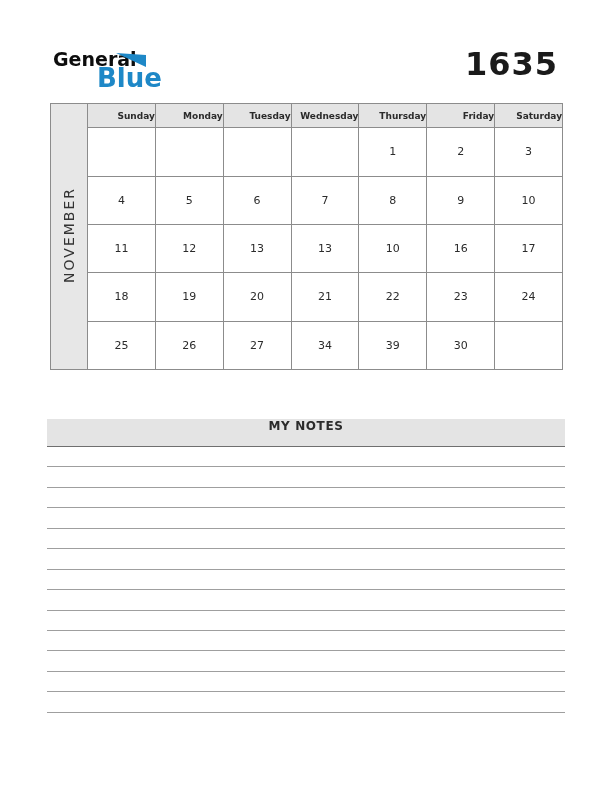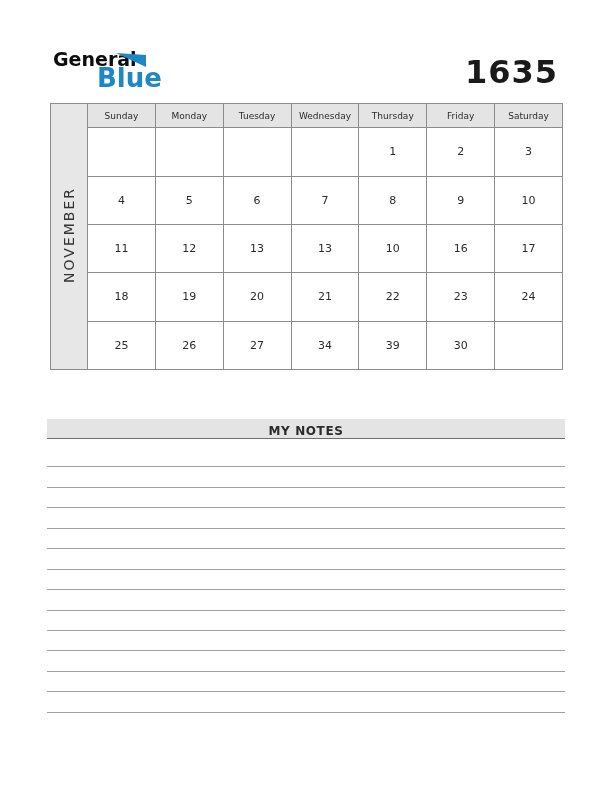--- a/index.html
+++ b/index.html
@@ -52,21 +52,20 @@
   }
   .year {
     position: absolute;
     right: 54px;
     top: 48px;
     font-size: 32px;
     font-weight: 700;
     color: #1a1a1a;
     letter-spacing: 1px;
     line-height: 1;
-    margin-top: 8px;
   }
 
   
   table.cal {
     position: absolute;
     left: 50px;
     top: 103px;
     width: 513px;
     height: 267px;
     border-collapse: collapse;
@@ -76,23 +75,23 @@
   table.cal th, table.cal td {
     border: 1px solid #8c8c8c;
     padding: 0;
   }
   col.month-col { width: 37px; }
   tr.head-row { height: 24px; }
   tr.date-row { height: 48px; }
   th.day-head {
     background: #e4e4e4;
     font-size: 9px;
-    font-weight: 400;
+    font-weight: 700;
     color: #2b2b2b;
-    text-align: center;
+    text-align: right;
     vertical-align: middle;
   }
   td.month-cell {
     background: #e7e7e7;
     text-align: center;
     vertical-align: middle;
   }
   .month-label {
     display: inline-block;
     writing-mode: vertical-rl;
@@ -110,25 +109,25 @@
     text-align: center;
     vertical-align: middle;
   }
 
   
   .notes-header {
     position: absolute;
     left: 47px;
     top: 419px;
     width: 518px;
-    height: 20px;
+    height: 28px;
     background: #e4e4e4;
     border-bottom: 1px solid #6f6f6f;
     display: flex;
-    align-items: flex-end;
+    align-items: flex-start;
     justify-content: center;
     box-sizing: border-box;
   }
   .notes-title {
     font-size: 12px;
     font-weight: 700;
     letter-spacing: 0.6px;
     color: #2b2b2b;
   }
   .notes-lines {

